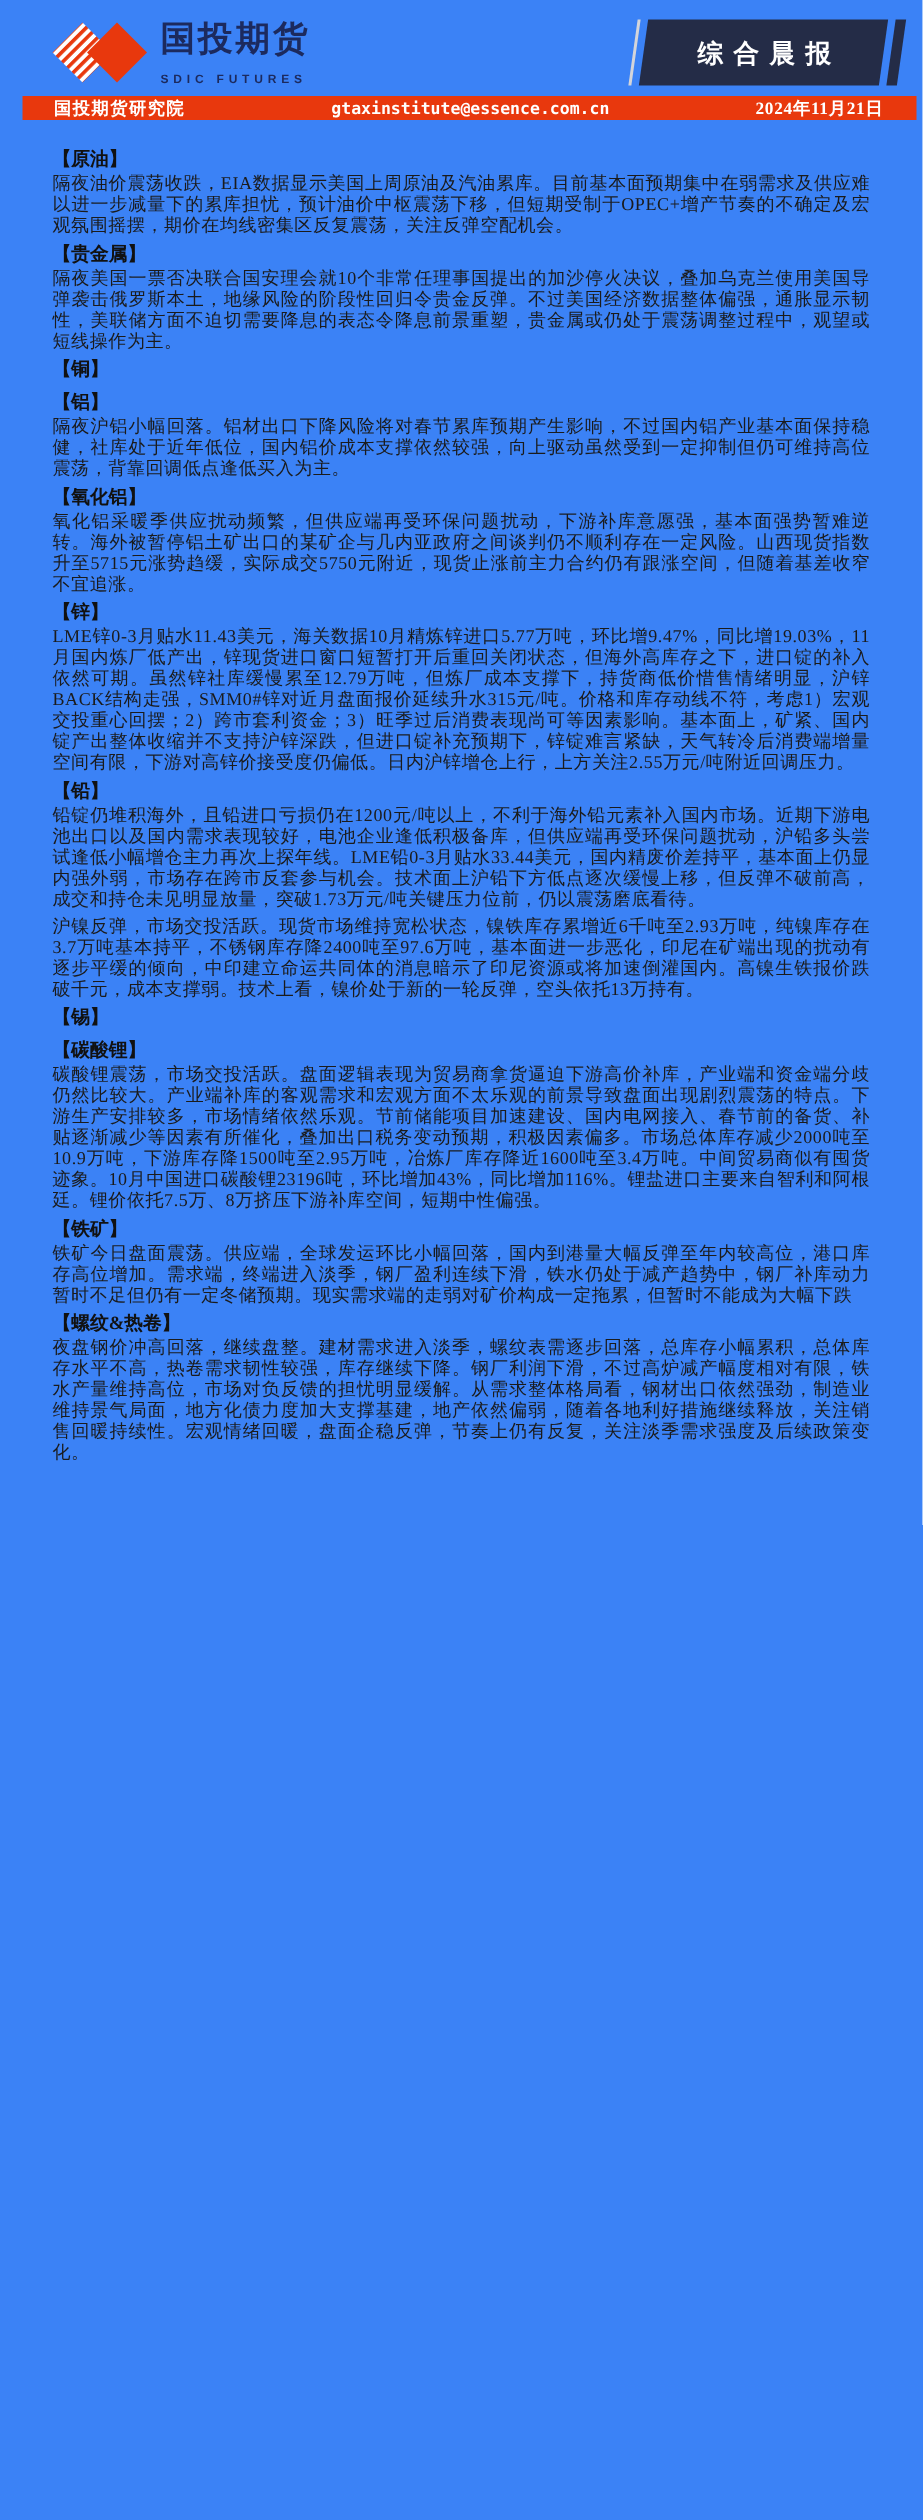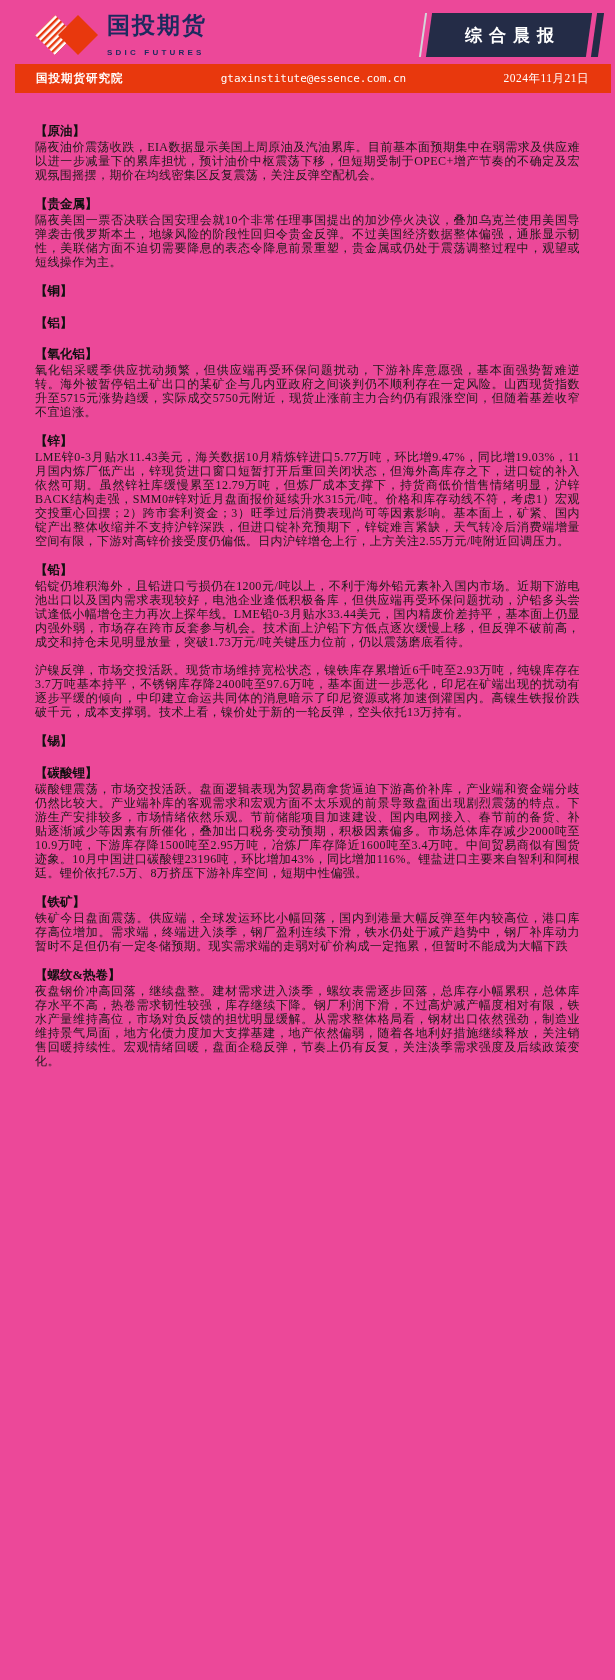--- a/index.html
+++ b/index.html
@@ -1,21 +1,21 @@
 <!DOCTYPE html>
 <html lang="zh"><head>
 <meta charset="utf-8">
 <style>
   * { margin:0; padding:0; box-sizing:border-box; }
   html,body { background:#ffffff; }
   .page {
     position:relative;
     width:615px; height:1680px;
     margin:0 auto;
-    background:#ec4899;
+    background:#3b82f6;
     overflow:hidden;
     font-family:"Liberation Serif", serif;
   }
   
   .top {
     display:flex; align-items:center; justify-content:space-between;
     padding:11px 10px 4px 33px;
     height:62px;
   }
   .logo { display:flex; align-items:center; gap:8px; }
@@ -46,40 +46,40 @@
     letter-spacing:7px; text-indent:7px;
     font-family:"Liberation Serif", serif;
   }
   .badge-right-slash {
     width:7px; height:44px; background:#242c47;
     transform:skewX(-8deg); margin-left:5px;
   }
   
   .infobar {
     margin:2px 4px 0 15px;
-    height:29px; background:#e8380d;
+    height:16px; background:#e8380d;
     display:flex; align-items:center; justify-content:space-between;
     padding:0 22px 0 21px;
     color:#ffffff;
   }
   .infobar .inst {
     font-family:"Liberation Serif", serif;
     font-weight:bold; font-size:11.5px; letter-spacing:1px;
   }
   .infobar .mail {
     font-family:"DejaVu Sans Mono", monospace;
-    font-weight:normal; font-size:11px;
+    font-weight:bold; font-size:11px;
   }
   .infobar .date {
     font-family:"Liberation Serif", serif;
-    font-weight:normal; font-size:11.5px; letter-spacing:0.5px;
+    font-weight:bold; font-size:11.5px; letter-spacing:0.5px;
   }
   
-  .content { padding:28px 35px 0 35px; }
-  .section { margin-top:14px; }
+  .content { padding:16px 35px 0 35px; }
+  .section { margin-top:4px; }
   .section:first-child { margin-top:2px; }
   .sec-title {
     font-size:12.5px; font-weight:bold; color:#111111;
     line-height:17.2px;
     font-family:"Liberation Serif", serif;
   }
   .sec-body {
     font-size:12px; color:#1b1b1b;
     line-height:14px; letter-spacing:0.4px;
     text-align:justify;
@@ -134,20 +134,21 @@
       <h3 class="sec-title">【贵金属】</h3>
       <p class="sec-body">隔夜美国一票否决联合国安理会就10个非常任理事国提出的加沙停火决议，叠加乌克兰使用美国导弹袭击俄罗斯本土，地缘风险的阶段性回归令贵金反弹。不过美国经济数据整体偏强，通胀显示韧性，美联储方面不迫切需要降息的表态令降息前景重塑，贵金属或仍处于震荡调整过程中，观望或短线操作为主。</p>
     </section>
 
     <section class="section">
       <h3 class="sec-title">【铜】</h3>
     </section>
 
     <section class="section">
       <h3 class="sec-title">【铝】</h3>
+      <p class="sec-body">隔夜沪铝小幅回落。铝材出口下降风险将对春节累库预期产生影响，不过国内铝产业基本面保持稳健，社库处于近年低位，国内铝价成本支撑依然较强，向上驱动虽然受到一定抑制但仍可维持高位震荡，背靠回调低点逢低买入为主。</p>
     </section>
 
     <section class="section">
       <h3 class="sec-title">【氧化铝】</h3>
       <p class="sec-body">氧化铝采暖季供应扰动频繁，但供应端再受环保问题扰动，下游补库意愿强，基本面强势暂难逆转。海外被暂停铝土矿出口的某矿企与几内亚政府之间谈判仍不顺利存在一定风险。山西现货指数升至5715元涨势趋缓，实际成交5750元附近，现货止涨前主力合约仍有跟涨空间，但随着基差收窄不宜追涨。</p>
     </section>
 
     <section class="section">
       <h3 class="sec-title">【锌】</h3>
       <p class="sec-body">LME锌0-3月贴水11.43美元，海关数据10月精炼锌进口5.77万吨，环比增9.47%，同比增19.03%，11月国内炼厂低产出，锌现货进口窗口短暂打开后重回关闭状态，但海外高库存之下，进口锭的补入依然可期。虽然锌社库缓慢累至12.79万吨，但炼厂成本支撑下，持货商低价惜售情绪明显，沪锌BACK结构走强，SMM0#锌对近月盘面报价延续升水315元/吨。价格和库存动线不符，考虑1）宏观交投重心回摆；2）跨市套利资金；3）旺季过后消费表现尚可等因素影响。基本面上，矿紧、国内锭产出整体收缩并不支持沪锌深跌，但进口锭补充预期下，锌锭难言紧缺，天气转冷后消费端增量空间有限，下游对高锌价接受度仍偏低。日内沪锌增仓上行，上方关注2.55万元/吨附近回调压力。</p>

